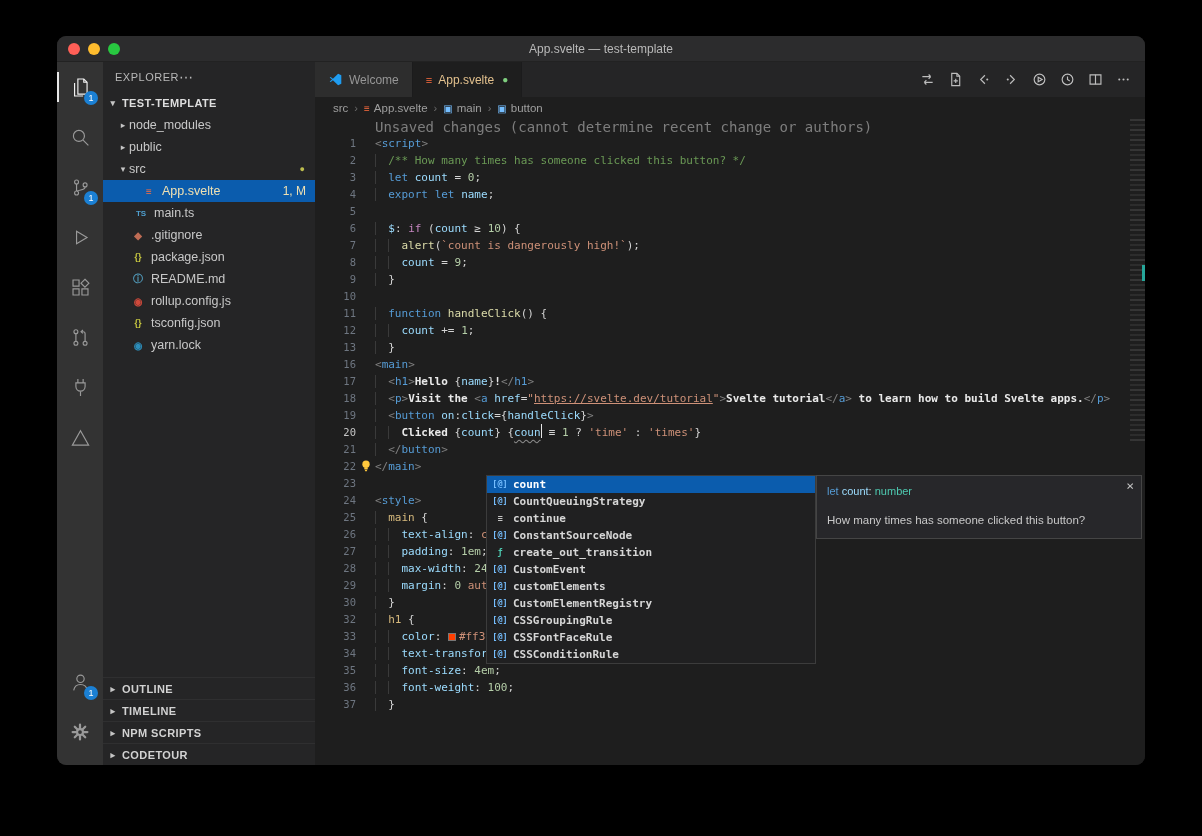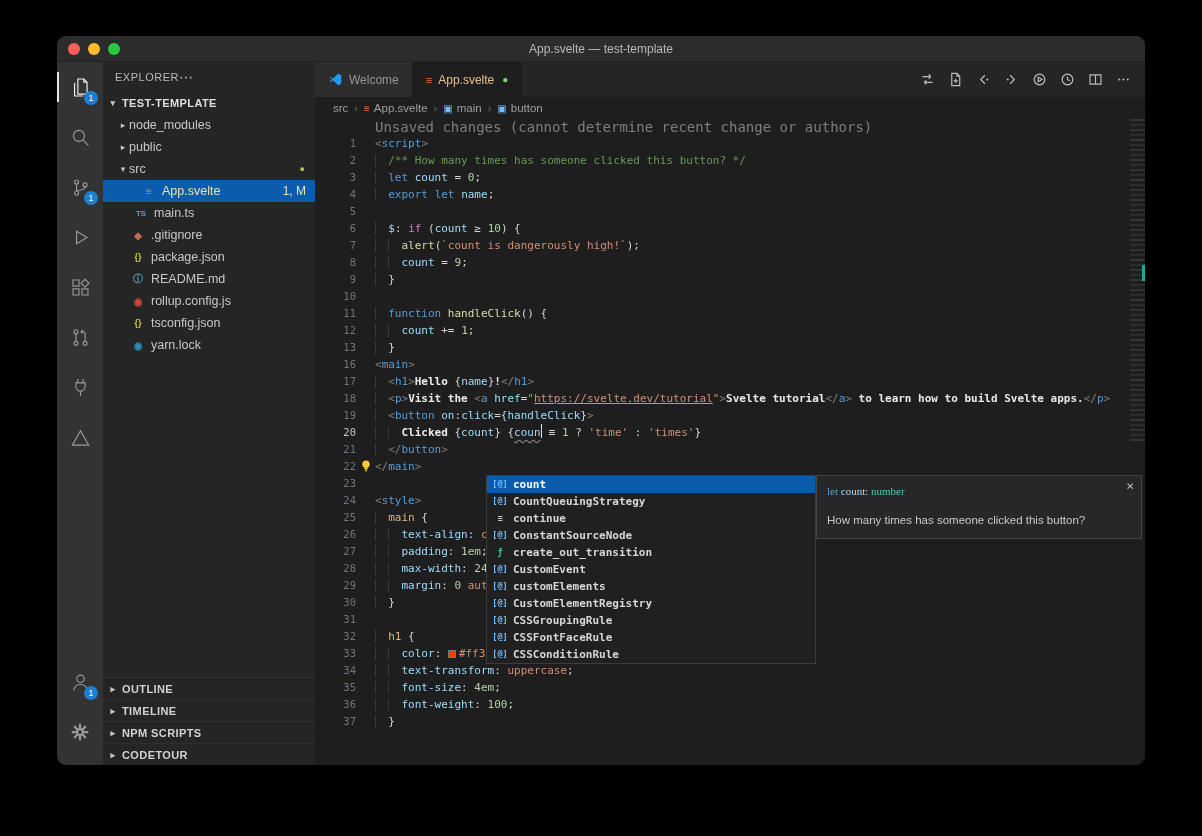--- a/index.html
+++ b/index.html
@@ -84,21 +84,21 @@
   .mm-mark{position:absolute;top:146px;right:0;width:3px;height:16px;background:#26a69a;z-index:2}
   
   .suggest{position:absolute;left:171px;top:356px;width:330px;background:#202021;
     border:1px solid #3c3c3c;z-index:6}
   .s-item{height:17px;display:flex;align-items:center;gap:5px;padding:0 5px;
     font-family:"DejaVu Sans Mono",monospace;font-size:11px;font-weight:600;color:#d6d6d6}
   .s-item .ic{flex:0 0 16px;text-align:center;font-size:8.5px;font-weight:700}
   .s-item.selected{background:#0b5cad;color:#fff}
   .sdocs{position:absolute;left:501px;top:356px;width:326px;height:64px;background:#27272a;
     border:1px solid #454545;z-index:6}
-  .sd-sig{font-family:Liberation Serif, serif;font-size:11px;padding:7px 10px 0}
+  .sd-sig{font-family:Liberation Sans, sans-serif;font-size:11px;padding:7px 10px 0}
   .sd-desc{font-family:"Liberation Sans",sans-serif;font-size:11.5px;color:#c9c9c9;padding:12px 10px 0}
   .sd-close{position:absolute;right:7px;top:3px;color:#c5c5c5;font-size:13px;line-height:13px}
   svg{display:block}
   svg *{vector-effect:non-scaling-stroke}
   .icn{stroke:currentColor;fill:none;stroke-width:1.15}
 </style>
 </head>
 <body>
 
 <div class="window">
@@ -371,21 +371,20 @@
             <div class="cl"><span class="ln">21</span><span class="ct"><span class="tk-ig">  </span><span class="tk-pun">&lt;/</span><span class="tk-tag">button</span><span class="tk-pun">&gt;</span></span></div>
             <div class="cl"><span class="ln">22</span><span class="ct"><span class="tk-pun">&lt;/</span><span class="tk-tag">main</span><span class="tk-pun">&gt;</span></span></div>
             <div class="cl"><span class="ln">23</span><span class="ct"></span></div>
             <div class="cl"><span class="ln">24</span><span class="ct"><span class="tk-pun">&lt;</span><span class="tk-tag">style</span><span class="tk-pun">&gt;</span></span></div>
             <div class="cl"><span class="ln">25</span><span class="ct"><span class="tk-ig">  </span><span class="tk-sel">main</span><span class="tk-pln"> {</span></span></div>
             <div class="cl"><span class="ln">26</span><span class="ct"><span class="tk-ig">  </span><span class="tk-ig">  </span><span class="tk-atr">text-align</span><span class="tk-pln">: </span><span class="tk-str">center</span><span class="tk-pln">;</span></span></div>
             <div class="cl"><span class="ln">27</span><span class="ct"><span class="tk-ig">  </span><span class="tk-ig">  </span><span class="tk-atr">padding</span><span class="tk-pln">: </span><span class="tk-num">1em</span><span class="tk-pln">;</span></span></div>
             <div class="cl"><span class="ln">28</span><span class="ct"><span class="tk-ig">  </span><span class="tk-ig">  </span><span class="tk-atr">max-width</span><span class="tk-pln">: </span><span class="tk-num">240px</span><span class="tk-pln">;</span></span></div>
             <div class="cl"><span class="ln">29</span><span class="ct"><span class="tk-ig">  </span><span class="tk-ig">  </span><span class="tk-atr">margin</span><span class="tk-pln">: </span><span class="tk-num">0</span><span class="tk-pln"> </span><span class="tk-str">auto</span><span class="tk-pln">;</span></span></div>
             <div class="cl"><span class="ln">30</span><span class="ct"><span class="tk-ig">  </span><span class="tk-pln">}</span></span></div>
-            <div class="cl"><span class="ln">31</span><span class="ct"></span></div>
             <div class="cl"><span class="ln">32</span><span class="ct"><span class="tk-ig">  </span><span class="tk-sel">h1</span><span class="tk-pln"> {</span></span></div>
             <div class="cl"><span class="ln">33</span><span class="ct"><span class="tk-ig">  </span><span class="tk-ig">  </span><span class="tk-atr">color</span><span class="tk-pln">: </span><span class="tk-sw"></span><span class="tk-str">#ff3e00</span><span class="tk-pln">;</span></span></div>
             <div class="cl"><span class="ln">34</span><span class="ct"><span class="tk-ig">  </span><span class="tk-ig">  </span><span class="tk-atr">text-transform</span><span class="tk-pln">: </span><span class="tk-str">uppercase</span><span class="tk-pln">;</span></span></div>
             <div class="cl"><span class="ln">35</span><span class="ct"><span class="tk-ig">  </span><span class="tk-ig">  </span><span class="tk-atr">font-size</span><span class="tk-pln">: </span><span class="tk-num">4em</span><span class="tk-pln">;</span></span></div>
             <div class="cl"><span class="ln">36</span><span class="ct"><span class="tk-ig">  </span><span class="tk-ig">  </span><span class="tk-atr">font-weight</span><span class="tk-pln">: </span><span class="tk-num">100</span><span class="tk-pln">;</span></span></div>
             <div class="cl"><span class="ln">37</span><span class="ct"><span class="tk-ig">  </span><span class="tk-pln">}</span></span></div>
           </div>
 
         <svg class="lightbulb" viewBox="0 0 16 16" style="top: 340px;">
           <g fill="#ffc83d" stroke="none">

